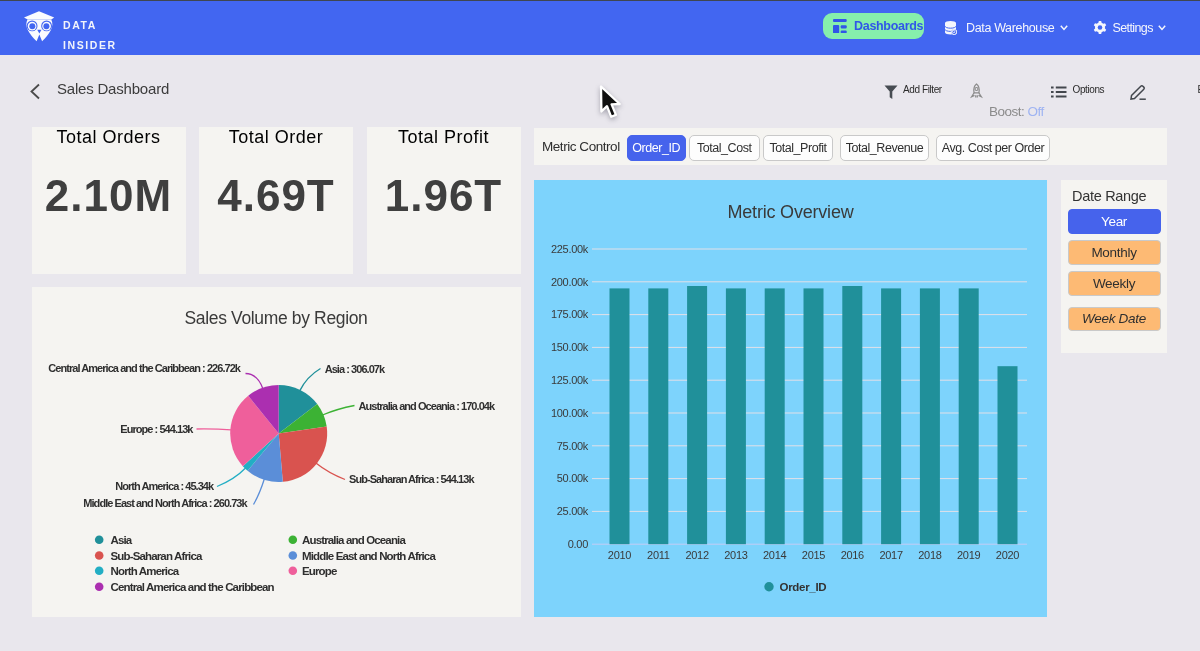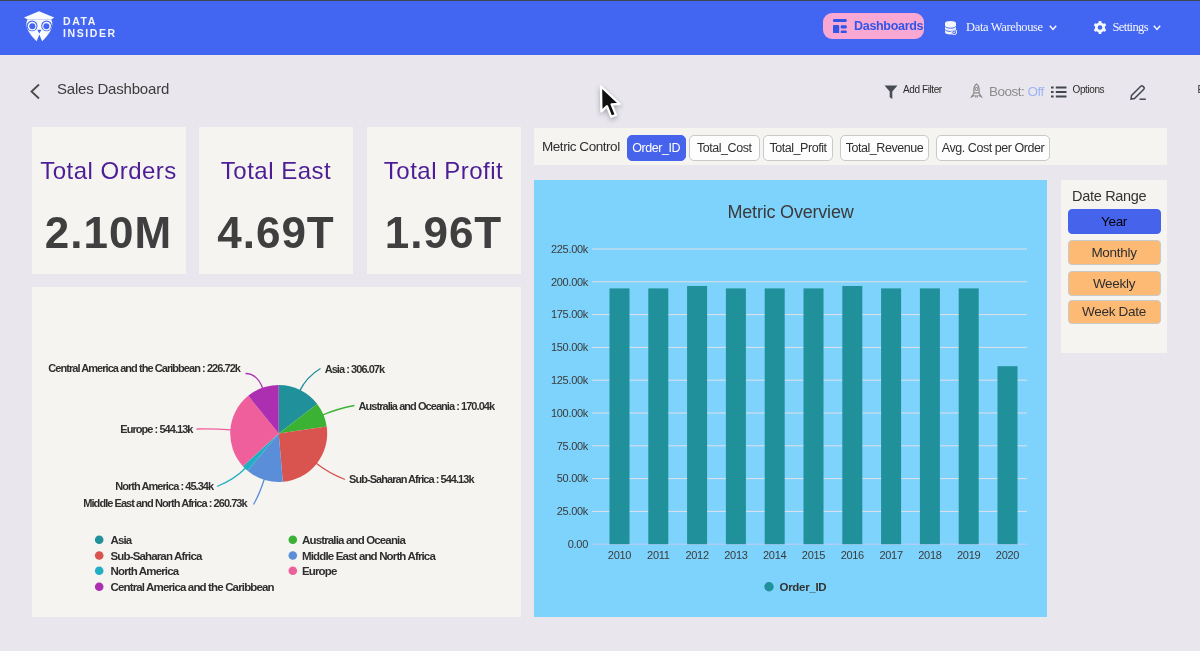--- a/index.html
+++ b/index.html
@@ -3,47 +3,47 @@
 <meta charset="utf-8">
 <style>
 * { margin:0; padding:0; box-sizing:border-box; }
 html,body { width:1200px; height:651px; overflow:hidden; }
 body { font-family:"Liberation Sans", sans-serif; background:#e9e7ed; position:relative; }
 .abs { position:absolute; }
 
 
 .topline { position:absolute; top:0; left:0; width:1200px; height:1px; background:#3f4650; z-index:5;}
 .header { position:absolute; top:0; left:0; width:1200px; height:55px; background:#4266f1; }
-.logotext { position:absolute; left:63px; top:15px; color:#f2f4fb; font-size:10.5px; font-weight:bold; letter-spacing:1.6px; line-height:12px; }
-.dashbtn { position:absolute; left:823px; top:13px; width:101px; height:26px; background:#f9a8d4; border-radius:9px; display:flex; align-items:center; gap:7px; padding:0 0 0 10px; color:#3056e8; font-size:12.5px; font-weight:bold; letter-spacing:-0.3px; }
-.navitem { position:absolute; display:flex; align-items:center; color:#f5f6fc; font-size:12.5px; letter-spacing:-0.35px; top:0; height:55px;font-family:Liberation Serif, serif; }
+.logotext { position:absolute; left:63px; top:15px; color:#f2f4fb; font-size:10.5px; font-weight:bold; letter-spacing:1.6px; line-height:20px; }
+.dashbtn { position:absolute; left:823px; top:13px; width:101px; height:26px; background:#86efac; border-radius:9px; display:flex; align-items:center; gap:7px; padding:0 0 0 10px; color:#3056e8; font-size:12.5px; font-weight:bold; letter-spacing:-0.3px; }
+.navitem { position:absolute; display:flex; align-items:center; color:#f5f6fc; font-size:12.5px; letter-spacing:-0.35px; top:0; height:55px; }
 
 
 .pagetitle { position:absolute; left:57px; top:80px; font-size:15px; color:#3c3c3c; font-weight:500; letter-spacing:-0.2px; }
 .ti { position:absolute; top:84px; color:#2b2b2b; font-size:10px; font-weight:500; letter-spacing:-0.4px; }
 
 
 .card { position:absolute; background:#f5f4f1; }
 .kpi { width:154px; height:146.5px; top:127px; }
-.kpi .t { text-align:center; margin-top:30px; font-size:24px; color:#4c1d95; font-weight:500; letter-spacing:0.5px;}
+.kpi .t { text-align:center; font-size:18px; color:#000000; font-weight:500; letter-spacing:0.5px;}
 .kpi .v { text-align:center; margin-top:23px; font-size:44px; color:#3f3f3f; font-weight:bold; letter-spacing:1px;}
 
 
 .metricbar { position:absolute; left:533.5px; top:128px; width:633.5px; height:36.5px; background:#f5f4f1; display:flex; align-items:center; }
 .metricbar .lbl { margin-left:8.5px; font-size:13.5px; color:#2f2f2f; white-space:nowrap; letter-spacing:-0.45px; flex-shrink:0;}
 .mbtn { position:absolute; top:6.5px; height:26px; border-radius:5px; border:1px solid #c9c9c9; background:#fdfdfd; color:#2f2f2f; font-size:12.5px; letter-spacing:-0.45px; display:flex; align-items:center; justify-content:center; white-space:nowrap; }
 .mbtn.sel { background:#4663ec; color:#fff; border-color:#4663ec; }
 
 
 .chartpanel { position:absolute; left:534px; top:179.5px; width:513px; height:437.5px; background:#7dd3fc; }
 .piepanel { position:absolute; left:31.5px; top:286.5px; width:489px; height:330.5px; background:#f5f4f1; }
 .daterange { position:absolute; left:1061px; top:179.5px; width:105.5px; height:173px; background:#f5f4f1; }
 .daterange .dl { position:absolute; left:11px; top:8px; font-size:14.5px; color:#333; letter-spacing:-0.3px;}
 .drbtn { position:absolute; left:6.5px; width:93px; height:24.5px; border:1px solid #c9c9c9; border-radius:4px; background:#fdba74; color:#2f2f2f; font-size:13.5px; letter-spacing:-0.3px; display:flex; align-items:center; justify-content:center; }
-.drbtn.sel { background:#4663ec; border-color:#4663ec; color:#000000; }
+.drbtn.sel { background:#4663ec; border-color:#4663ec; color:#ffffff; }
 
 .paneltitle { position:absolute; width:100%; text-align:center; font-size:18px; color:#3a3a3a; letter-spacing:-0.2px;}
 </style>
 </head>
 <body>
 <div class="header"></div>
 <div class="topline"></div>
 <svg class="abs" style="left:24px; top:10px;" width="31" height="34" viewBox="0 0 31 34">
   <path d="M15 1.3 L30.2 7.6 L27.4 9.6 L3.7 9.6 L0 7.4 Z" fill="#fafbfe"></path>
   <path d="M3.5 9.5 C1.8 12.5 2 16.5 3.8 20 C5.9 24 9.2 28 12.6 31.3 L15.35 24.6 L18.1 31.3 C21.5 28 24.8 24 26.9 20 C28.7 16.5 28.9 12.5 27.2 9.5 Z" fill="#fafbfe"></path>
@@ -102,21 +102,21 @@
 <div class="ti" style="left:903px;">Add Filter</div>
 <svg class="abs" style="left:968.5px; top:83px;" width="15" height="17" viewBox="0 0 15 17">
     <g fill="none" stroke="#8b8b8b" stroke-width="1.2">
       <path d="M7.5 1 C9.8 2.8 10.7 6.2 9.9 9.8 L5.1 9.8 C4.3 6.2 5.2 2.8 7.5 1 Z"></path>
       <path d="M5.1 9.8 L2.6 13.8 L5.5 12.4"></path>
       <path d="M9.9 9.8 L12.4 13.8 L9.5 12.4"></path>
       <circle cx="7.5" cy="6" r="1.5"></circle>
       <path d="M6.7 12.2 L6.7 14.6 M8.3 12.2 L8.3 14.6"></path>
     </g>
   </svg>
-<div class="ti" style="left:989px; color:#8b8b8b; font-size:13.5px; letter-spacing:-0.5px;">Boost: <span style="color:#9fb4f2;">Off</span></div>
+<div class="ti" style="left:989px; color:#8b8b8b; font-size:13.5px; letter-spacing:-0.5px;margin-top:20px;">Boost: <span style="color:#9fb4f2;">Off</span></div>
 <svg class="abs" style="left:1051px; top:85.5px;" width="16" height="12" viewBox="0 0 16 12">
     <g stroke="#43474d" stroke-width="2">
       <line x1="0" y1="1.5" x2="2.6" y2="1.5"></line>
       <line x1="4.8" y1="1.5" x2="15.5" y2="1.5"></line>
       <line x1="0" y1="6" x2="2.6" y2="6"></line>
       <line x1="4.8" y1="6" x2="15.5" y2="6"></line>
       <line x1="0" y1="10.5" x2="2.6" y2="10.5"></line>
       <line x1="4.8" y1="10.5" x2="15.5" y2="10.5"></line>
     </g>
   </svg>
@@ -125,21 +125,21 @@
     <path d="M1.5 11.5 L10.8 2.2 C11.4 1.6 12.3 1.6 12.9 2.2 L13.8 3.1 C14.4 3.7 14.4 4.6 13.8 5.2 L4.5 14.5 L1 15 Z" fill="none" stroke="#43474d" stroke-width="1.5"></path>
     <line x1="9.5" y1="15.2" x2="15.8" y2="15.2" stroke="#43474d" stroke-width="1.5"></line>
   </svg>
 <div class="ti" style="left:1151.5px;padding-left:46px;">Edit</div>
 
 <div class="card kpi" style="left:31.5px;">
     <div class="t">Total Orders</div>
     <div class="v">2.10M</div>
   </div>
 <div class="card kpi" style="left:199px;">
-    <div class="t">Total East</div>
+    <div class="t">Total Order</div>
     <div class="v">4.69T</div>
   </div>
 <div class="card kpi" style="left:366.5px;">
     <div class="t">Total Profit</div>
     <div class="v">1.96T</div>
   </div>
 
 <div class="metricbar">
   <span class="lbl">Metric Control</span>
   <div class="mbtn sel" style="left:93.5px; width:58.5px;">Order_ID</div>
@@ -193,20 +193,21 @@
 <rect x="424.7" y="108.4" width="20" height="255.8" fill="#20909a"></rect>
 <text x="434.7" y="379" text-anchor="middle" font-size="11" letter-spacing="-0.3" fill="#3a3a3a">2019</text>
 <rect x="463.5" y="186.2" width="20" height="178.0" fill="#20909a"></rect>
 <text x="473.5" y="379" text-anchor="middle" font-size="11" letter-spacing="-0.3" fill="#3a3a3a">2020</text>
 <circle cx="235" cy="406.8" r="4.7" fill="#20909a"></circle>
 <text x="245.5" y="411" font-size="11.5" font-weight="bold" letter-spacing="-0.3" fill="#333">Order_ID</text>
   </svg>
 </div>
 
 <div class="piepanel">
+  <div class="paneltitle" style="top:21px; font-size:17.5px; letter-spacing:-0.35px;">Sales Volume by Region</div>
   <svg id="piechart" width="489" height="330" style="position:absolute;top:0;left:0;">
 <path d="M246.7,146.5 L246.70,98.00 A48.5,48.5 0 0 1 285.20,117.00 Z" fill="#20909a"></path>
 <path d="M246.7,146.5 L285.20,117.00 A48.5,48.5 0 0 1 294.70,139.52 Z" fill="#3cb234"></path>
 <path d="M246.7,146.5 L294.70,139.52 A48.5,48.5 0 0 1 250.81,194.83 Z" fill="#d9534f"></path>
 <path d="M246.7,146.5 L250.81,194.83 A48.5,48.5 0 0 1 215.59,183.71 Z" fill="#5b8ed8"></path>
 <path d="M246.7,146.5 L215.59,183.71 A48.5,48.5 0 0 1 210.84,179.16 Z" fill="#22aec4"></path>
 <path d="M246.7,146.5 L210.84,179.16 A48.5,48.5 0 0 1 216.23,108.77 Z" fill="#ef5f9b"></path>
 <path d="M246.7,146.5 L216.23,108.77 A48.5,48.5 0 0 1 246.70,98.00 Z" fill="#ab2fb0"></path>
 <path d="M230.9,101.7 Q225.5,86.6 213.5,86.5" fill="none" stroke="#ab2fb0" stroke-width="1.3"></path>
 <path d="M267.7,103.9 Q274.8,89.6 288.5,81.5" fill="none" stroke="#20909a" stroke-width="1.3"></path>
@@ -237,18 +238,18 @@
 <circle cx="260.8" cy="283.8" r="4.3" fill="#ef5f9b"></circle>
       <text x="270" y="287.8" font-size="11.5" font-weight="bold" letter-spacing="-0.85" fill="#2f2f2f">Europe</text>
   </svg>
 </div>
 
 <div class="daterange">
   <div class="dl">Date Range</div>
   <div class="drbtn sel" style="top:29.5px;">Year</div>
   <div class="drbtn" style="top:60.5px;">Monthly</div>
   <div class="drbtn" style="top:91.5px;">Weekly</div>
-  <div class="drbtn" style="top:120px;">Week Date</div>
+  <div class="drbtn" style="top:127px;font-style:italic;">Week Date</div>
 </div>
 
 <svg class="abs" style="left:599px; top:84.5px; filter:drop-shadow(0 2px 2.5px rgba(40,40,60,0.35));" width="24" height="36" viewBox="0 0 24 36">
   <path d="M2 1.5 L2.4 26.5 L8 21.2 L12.2 31.8 L16.9 29.9 L12.6 19.4 L20.7 19 Z" fill="#101010" stroke="#fff" stroke-width="2.3" stroke-linejoin="round"></path>
 </svg>
 
 </body></html>

